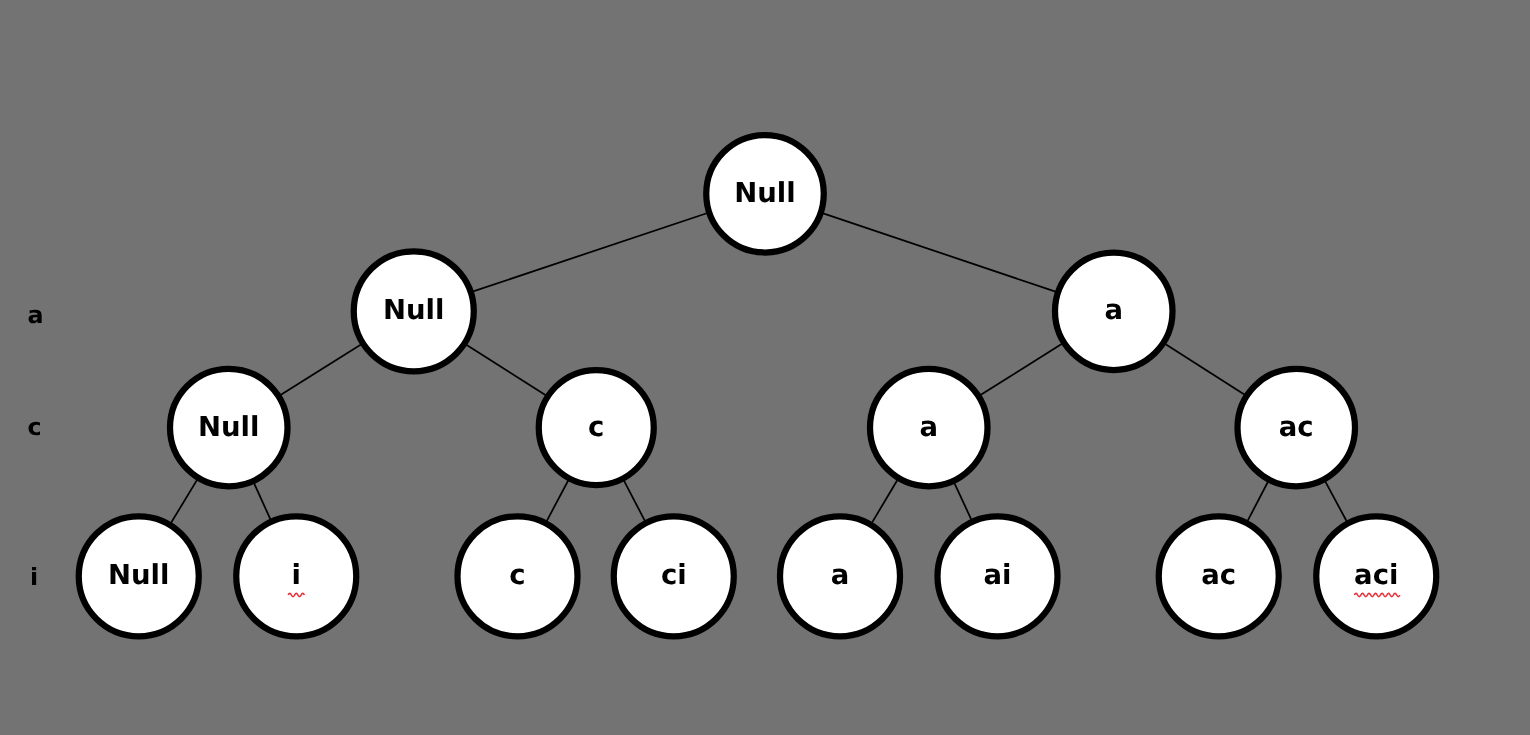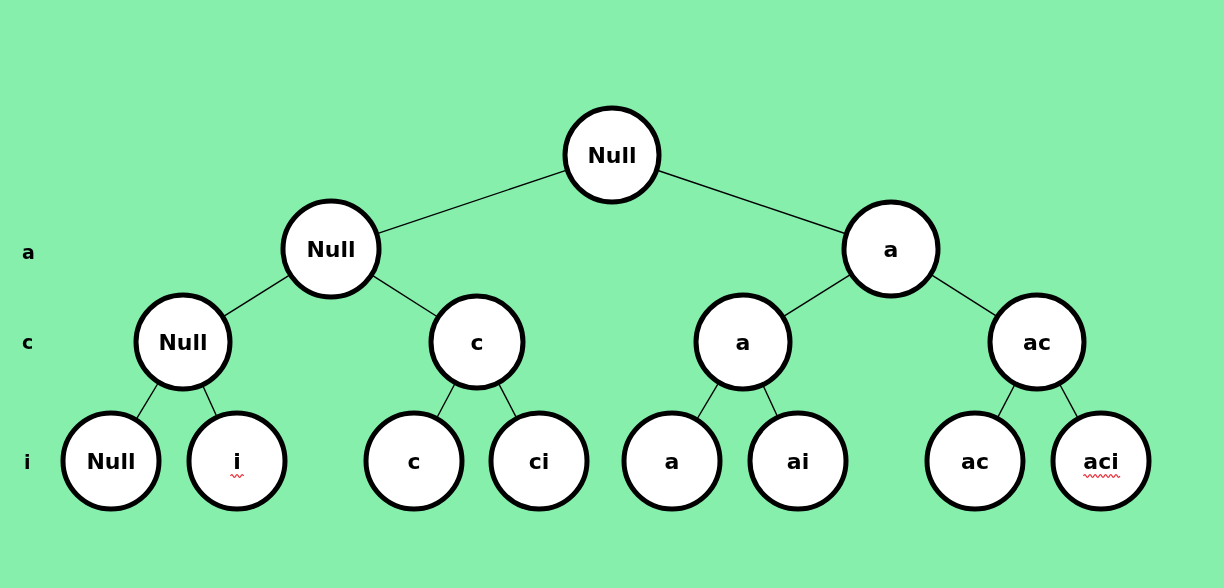--- a/index.html
+++ b/index.html
@@ -8,21 +8,21 @@
     padding: 0;
     background: #ffffff;
   }
   body {
     font-family: "DejaVu Sans", sans-serif;
   }
   #canvas {
     position: relative;
     width: 1224px;
     height: 588px;
-    background: #86efac;
+    background: #737373;
     overflow: hidden;
   }
   #tree-svg {
     position: absolute;
     top: 0;
     left: 0;
     width: 1224px;
     height: 588px;
   }
   .edge-line {

